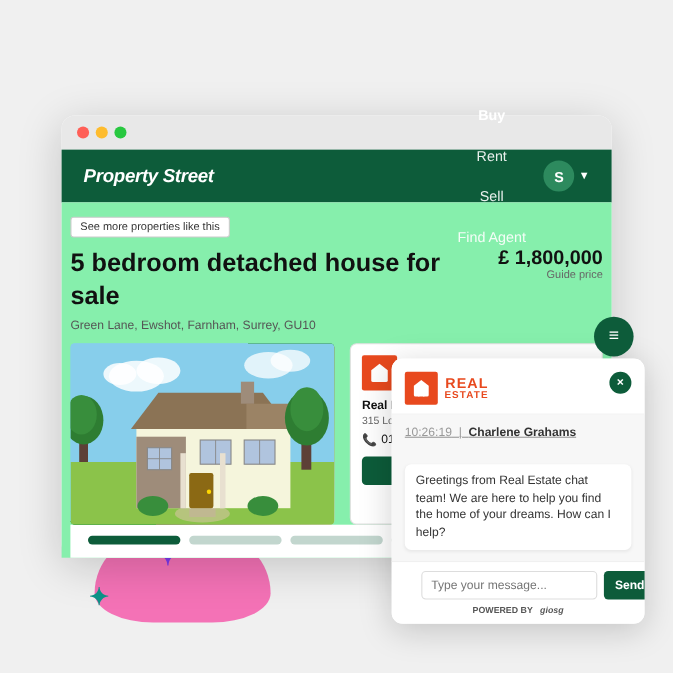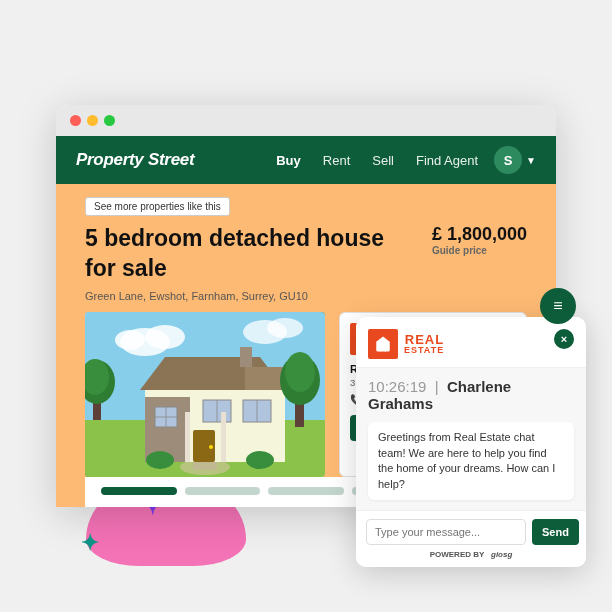--- a/index.html
+++ b/index.html
@@ -112,20 +112,21 @@
       font-size: 17px;
       color: white;
       font-style: italic;
       flex: 1;
       letter-spacing: -0.3px;
     }
     .nav-links {
       display: flex;
       align-items: center;
       gap: 22px;
+      flex-direction: column;
     }
     .nav-link {
       color: white;
       font-size: 13px;
       font-weight: 500;
       opacity: 0.9;
       cursor: pointer;
     }
     .nav-link.active {
       font-weight: 700;
@@ -145,22 +146,22 @@
       margin-left: 16px;
     }
     .nav-chevron {
       color: white;
       margin-left: 4px;
       font-size: 10px;
     }
 
     
     .main-content {
-      padding: 12px 29px 0;
-      background: #fdba74;
+      padding: 12px 8px 0;
+      background: #86efac;
     }
 
     .see-more-btn {
       border: 1px solid #ccc;
       background: white;
       border-radius: 3px;
       font-size: 10px;
       color: #333;
       padding: 3px 8px;
       cursor: pointer;
@@ -189,22 +190,21 @@
       flex-shrink: 0;
     }
     .price {
       font-size: 18px;
       font-weight: 700;
       color: #111;
     }
     .guide-label {
       font-size: 10px;
       color: #666;
-      text-align: left;
-      font-weight: bold;
+      text-align: right;
     }
 
     .property-address {
       font-size: 11px;
       color: #555;
       margin-bottom: 10px;
     }
 
     .property-body {
       display: flex;
@@ -386,41 +386,42 @@
       cursor: pointer;
       font-weight: 700;
     }
 
     .chat-body {
       padding: 10px 12px;
       background: #f7f7f7;
       min-height: 100px;
     }
     .chat-timestamp {
-      font-size: 15px;
+      font-size: 11px;
       color: #999;
-      margin-bottom: 10px;
+      margin-bottom: 23px;
+      text-decoration: underline;
     }
     .chat-timestamp strong {
       color: #333;
       font-weight: 600;
     }
     .chat-message {
       background: white;
       border-radius: 6px;
       padding: 8px 10px;
       font-size: 11px;
       color: #333;
       line-height: 1.4;
       box-shadow: 0 1px 3px rgba(0,0,0,0.06);
     }
 
     .chat-footer {
       background: white;
-      padding: 8px 10px;
+      padding: 8px 27px;
       border-top: 1px solid #f0f0f0;
     }
     .chat-input-row {
       display: flex;
       gap: 6px;
       margin-bottom: 5px;
     }
     .chat-input {
       flex: 1;
       border: 1px solid #ddd;

